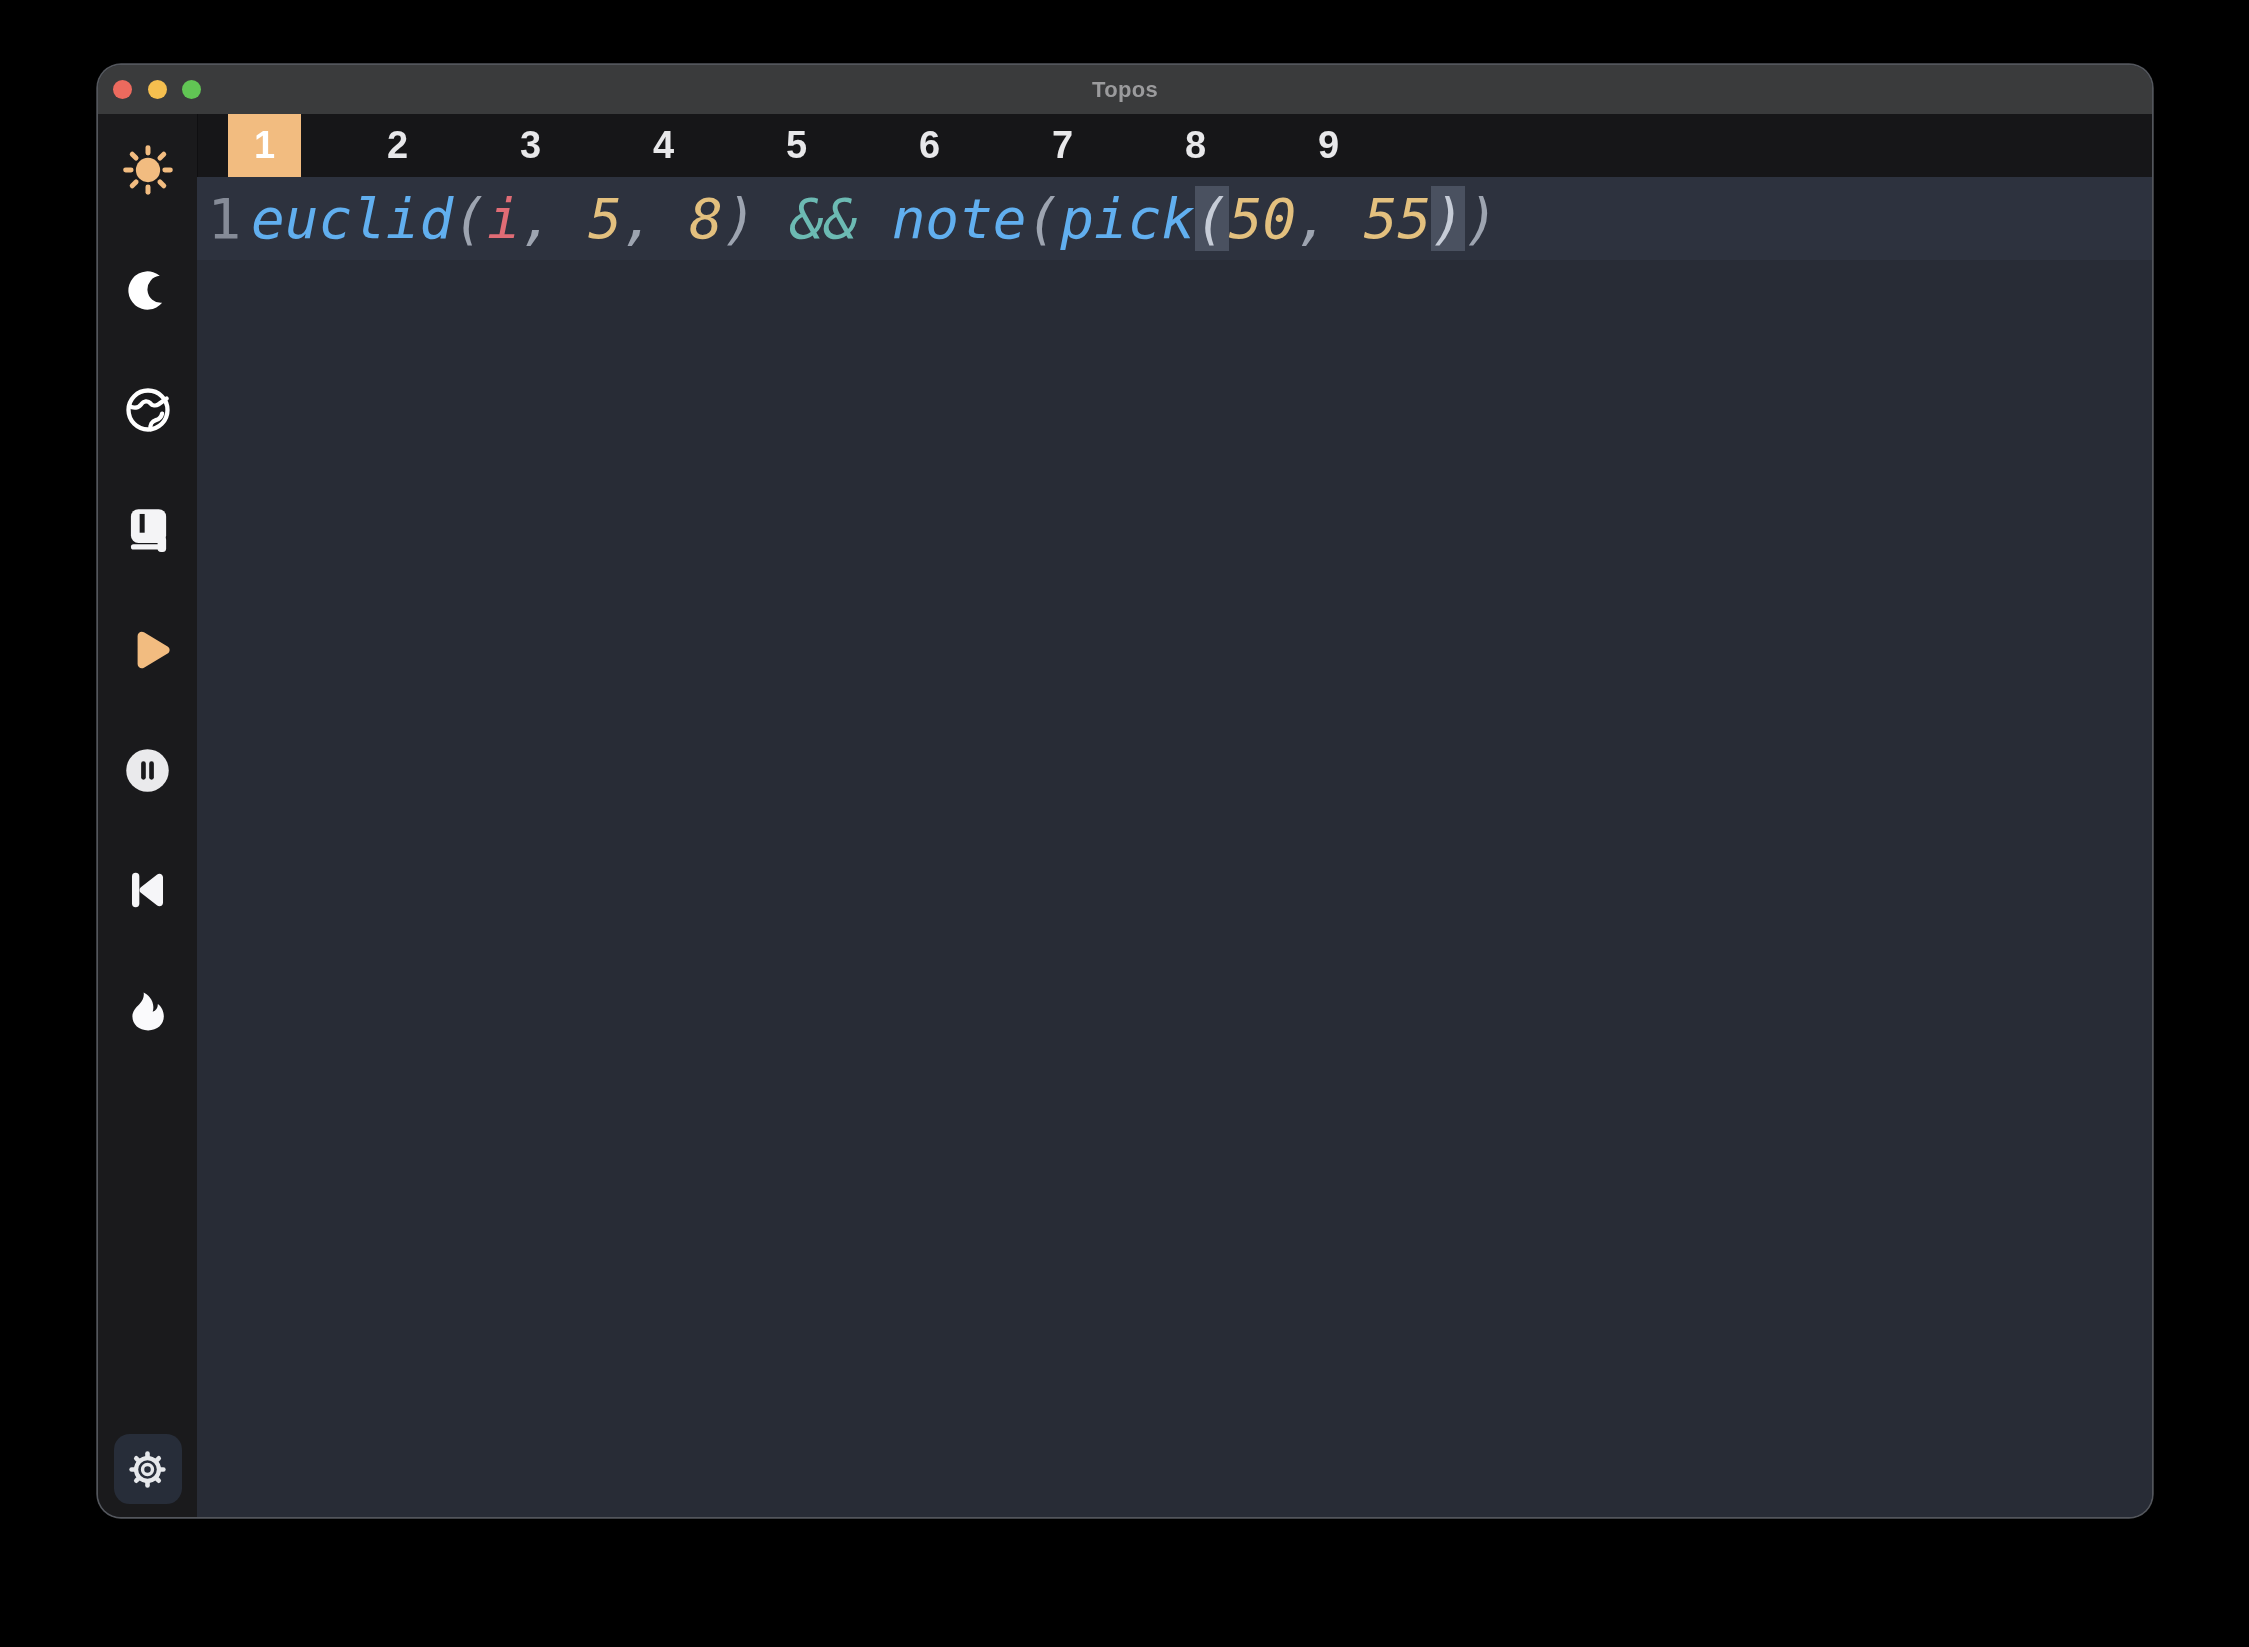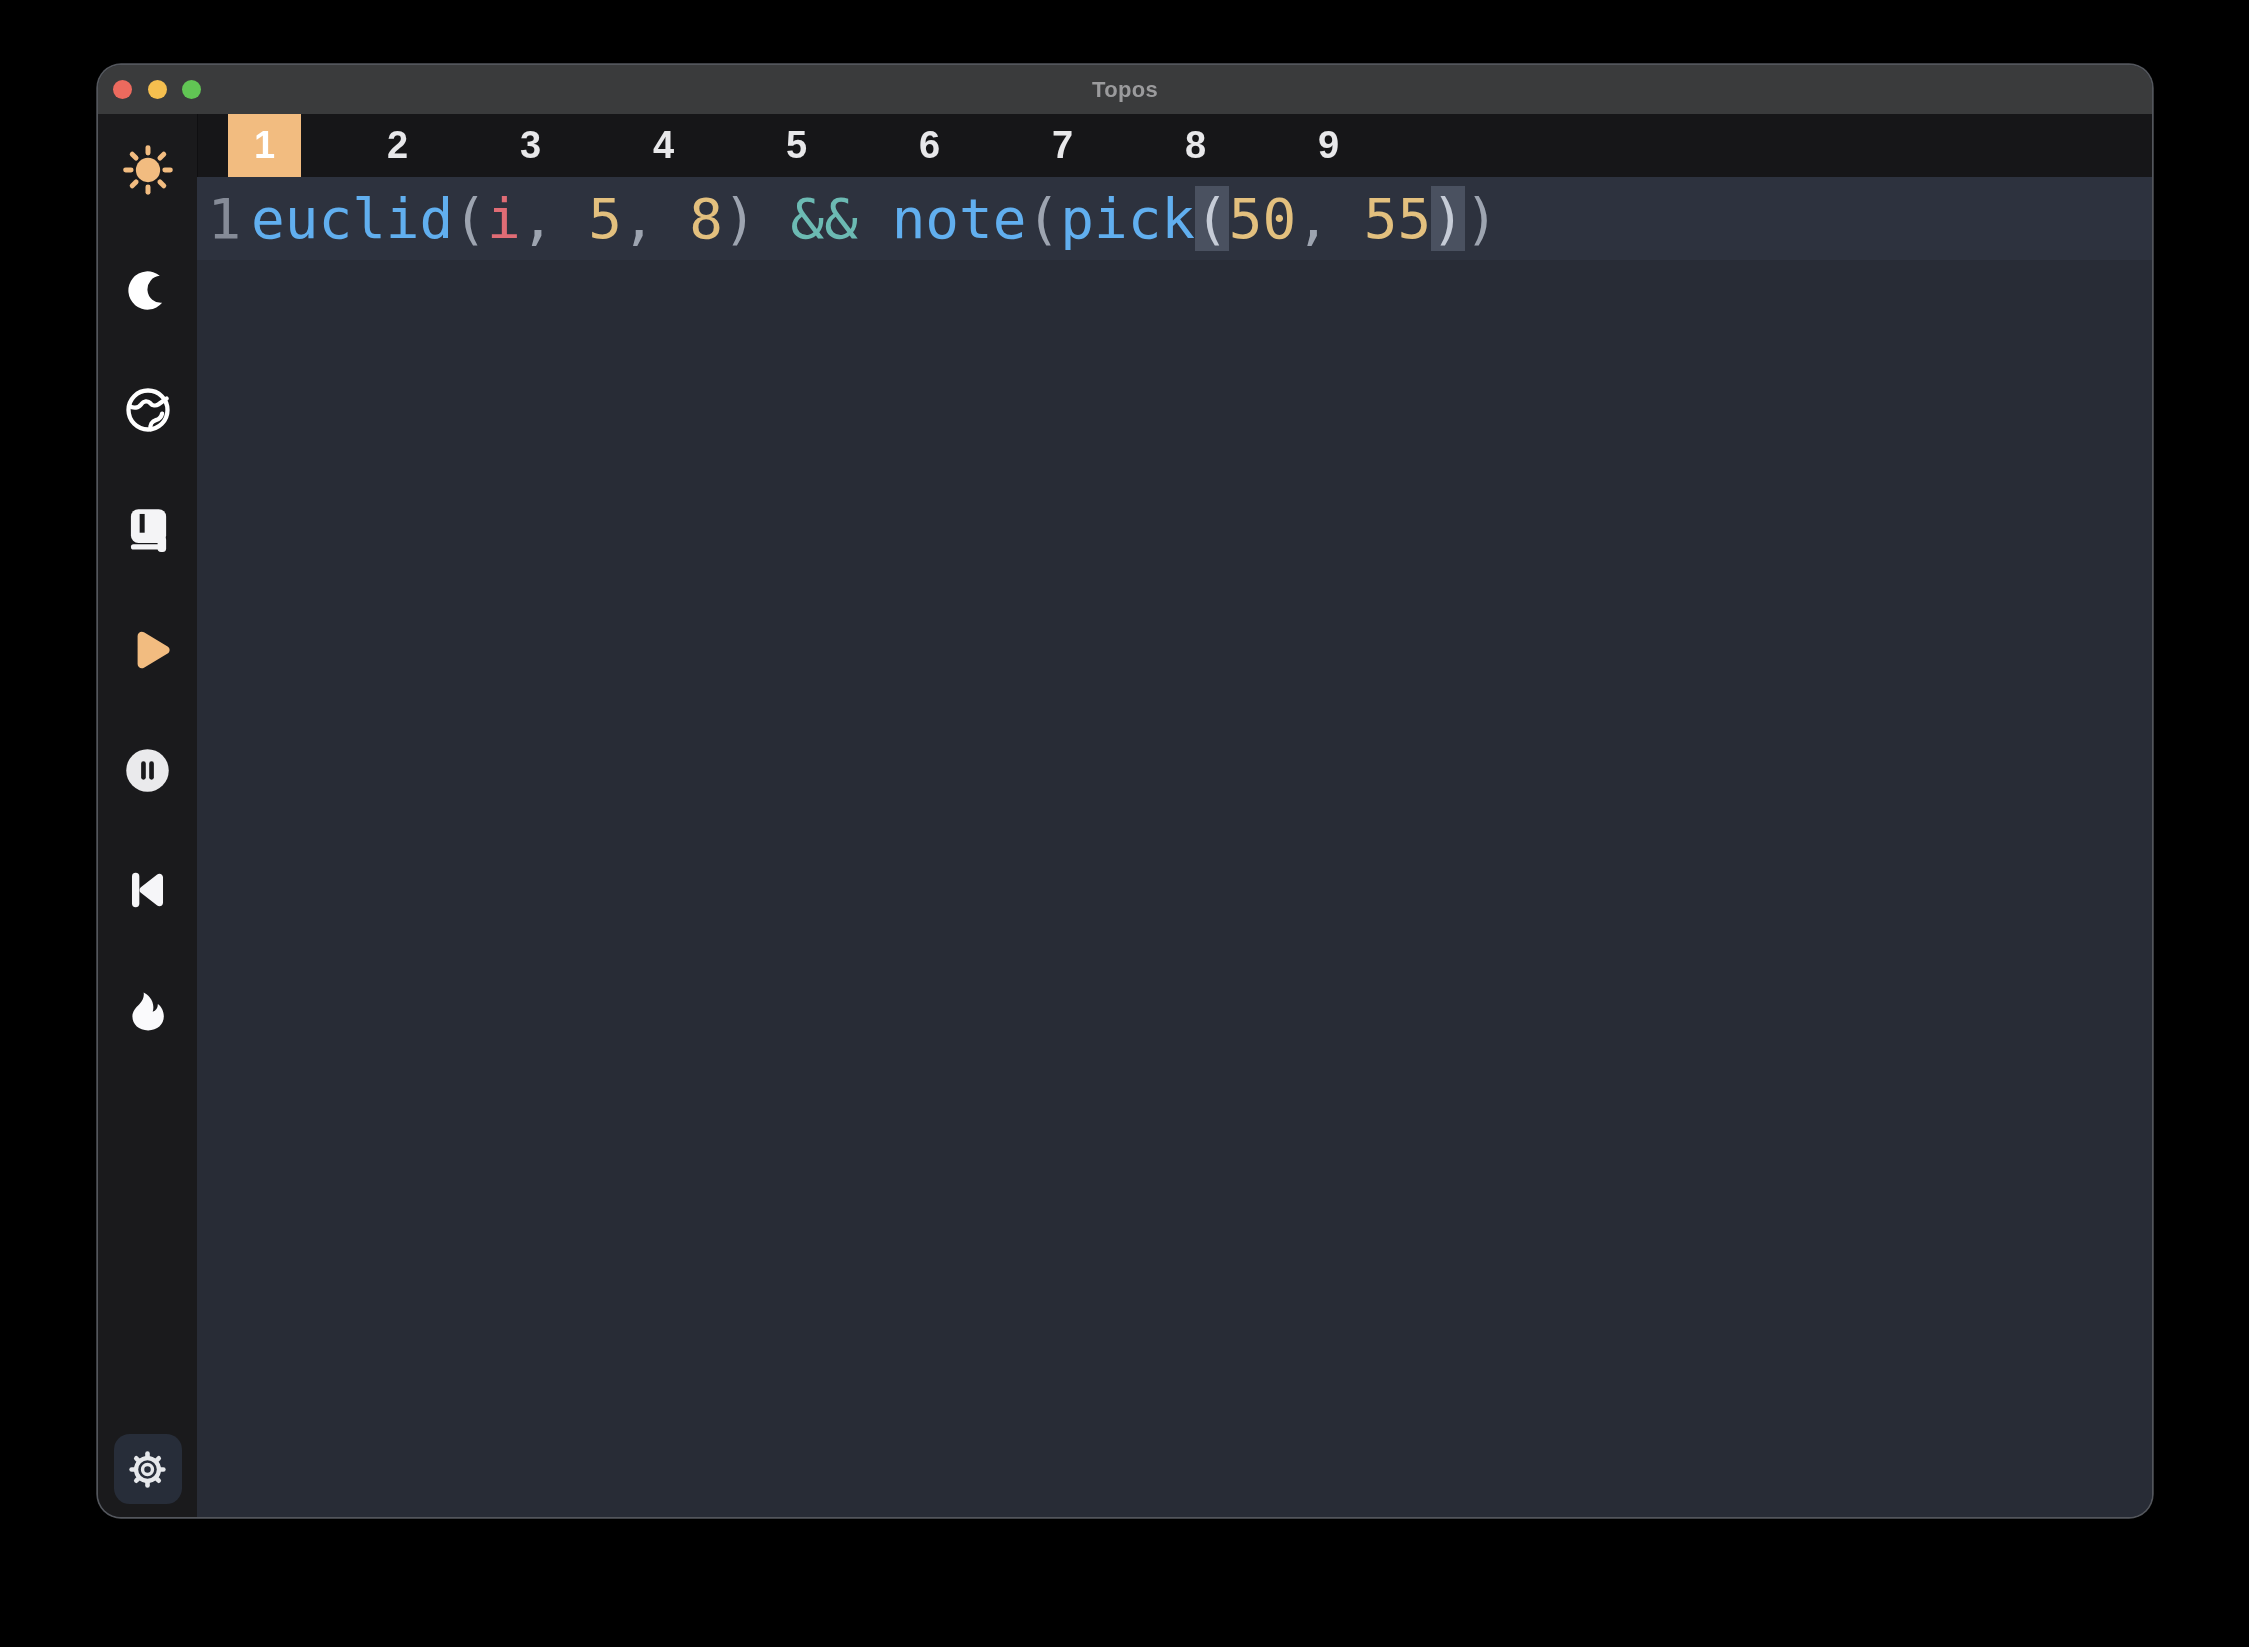--- a/index.html
+++ b/index.html
@@ -47,21 +47,21 @@
              justify-content:center; font-size:38px; font-weight:700; color:#E8E8EA; }
   .tab.active .tab-num { background:var(--accent,#F2BC80); color:#FFFFFF; }
 
   
   .editor { flex:1; background:#282C36; font-family:"DejaVu Sans Mono", monospace; }
   .line { height:83px; display:flex; align-items:center; font-size:56px;
           white-space:pre; }
   .line.active-line { background:#2D323E; }
   .ln { display:inline-block; box-sizing:border-box; width:54px; padding-left:10.5px;
         color:#858B97; }
-  .code { white-space:pre; }
+  .code { white-space:pre;font-style:italic; }
 </style>
 </head>
 <body>
 
 <div class="stage">
   <div class="window">
 
     <div class="titlebar">
       <div class="traffic">
         <span class="tl red"></span>

